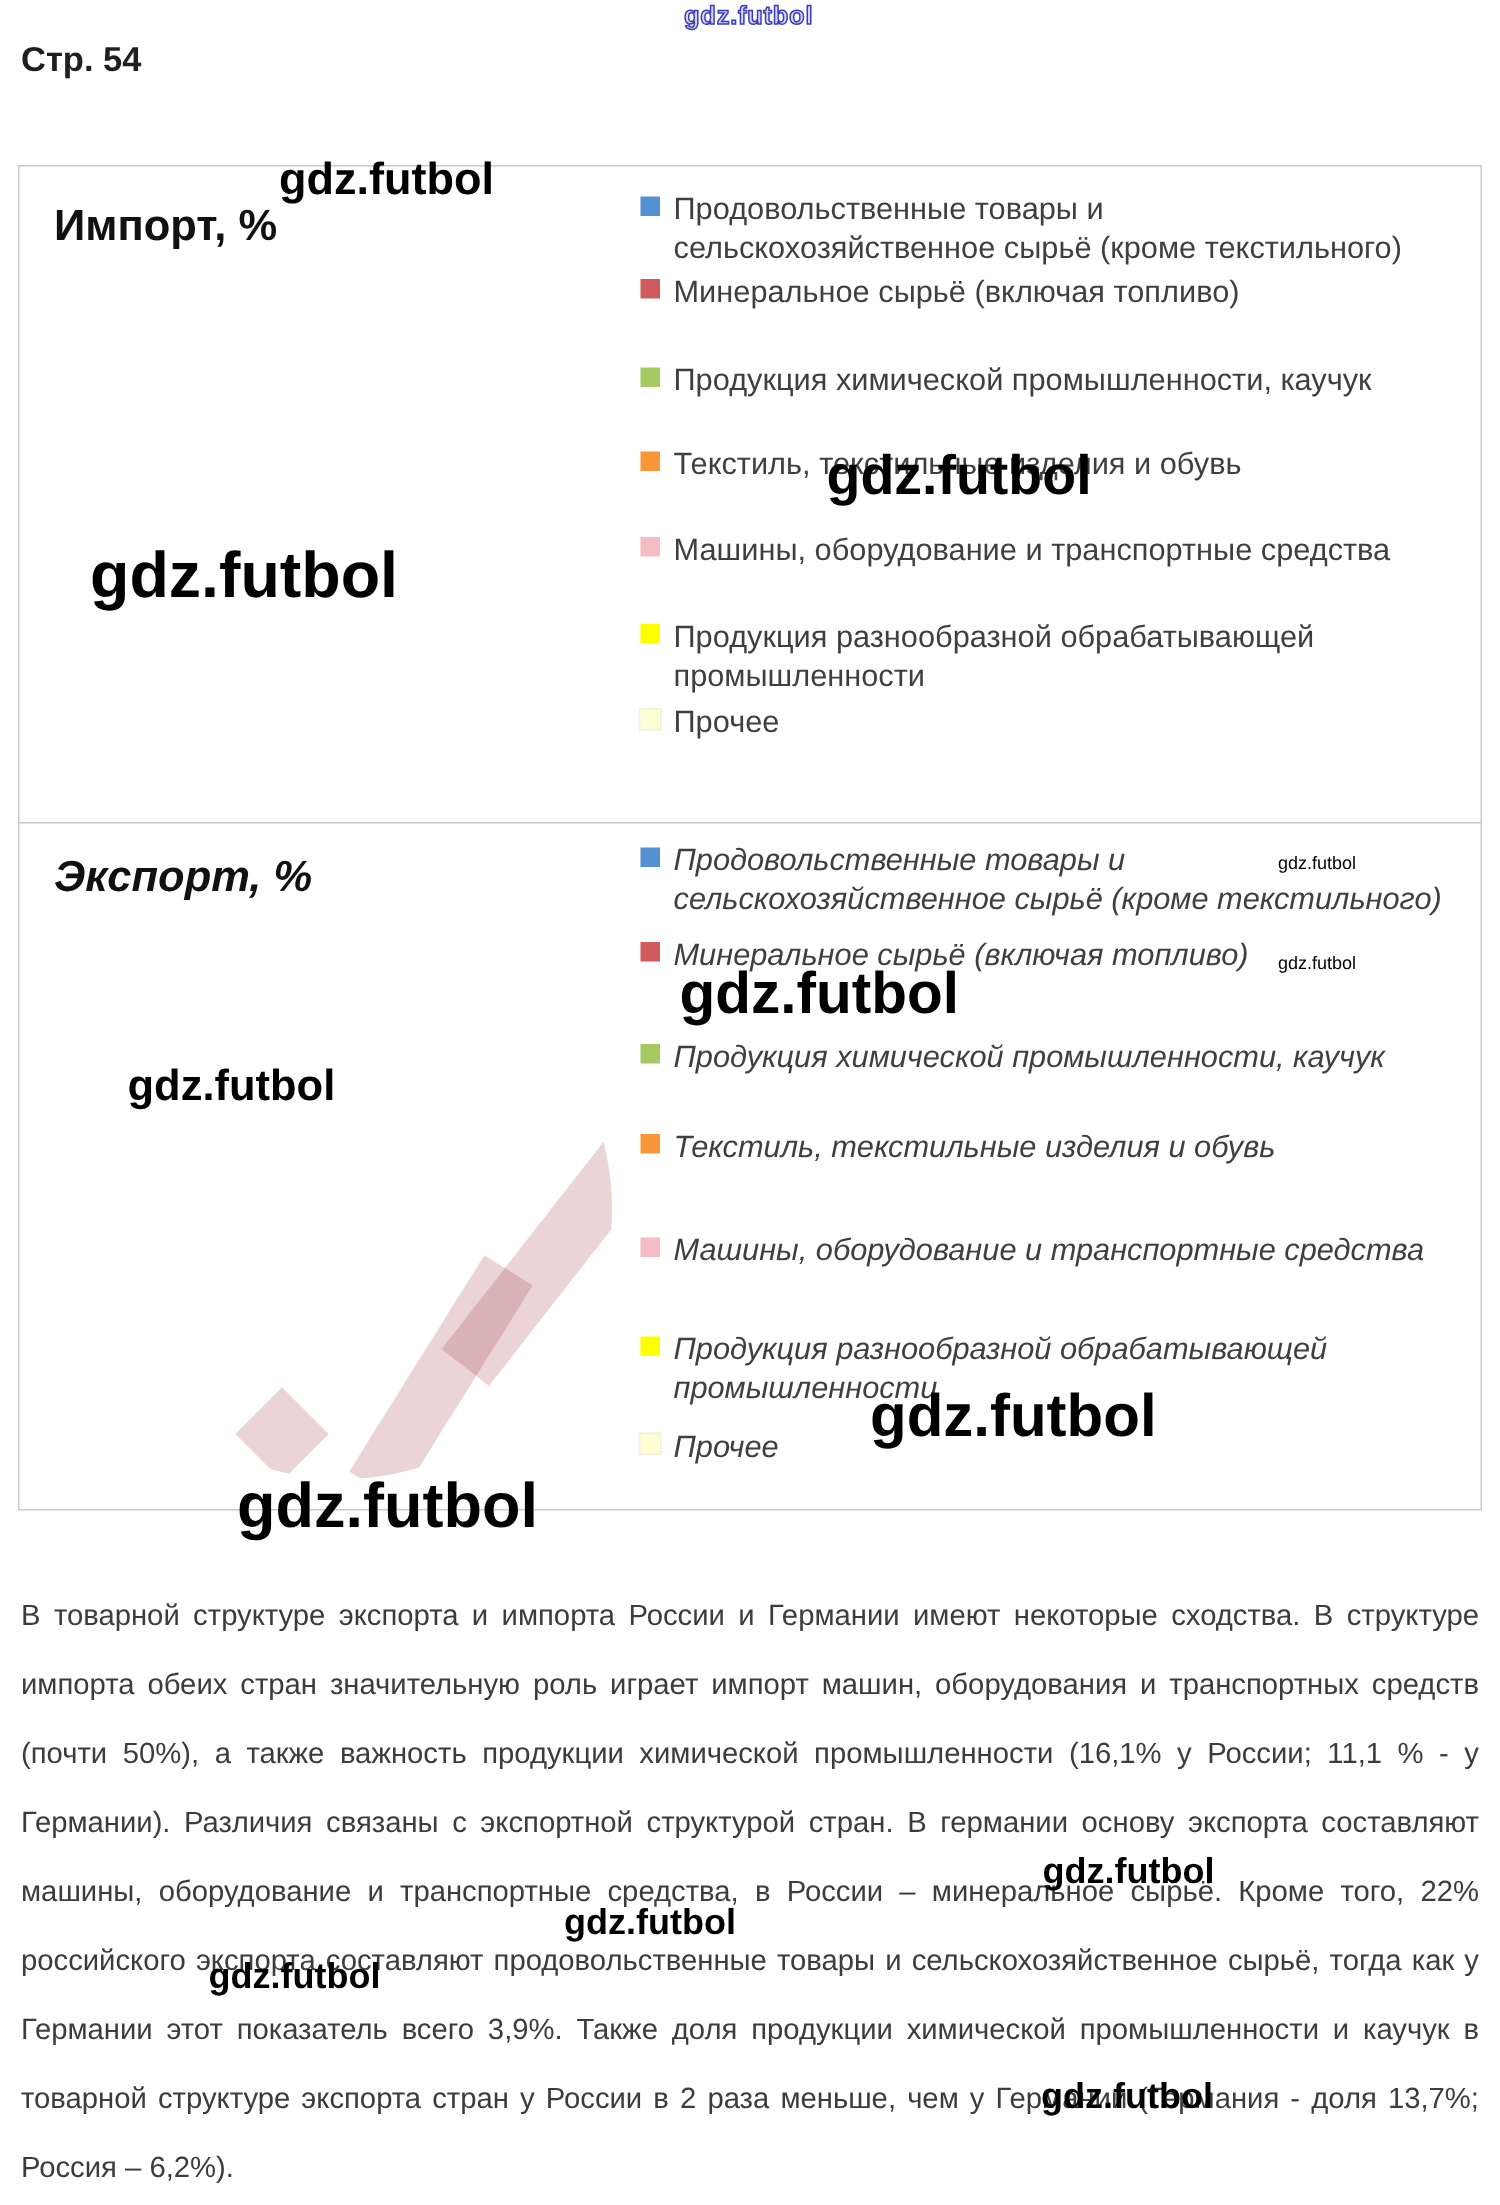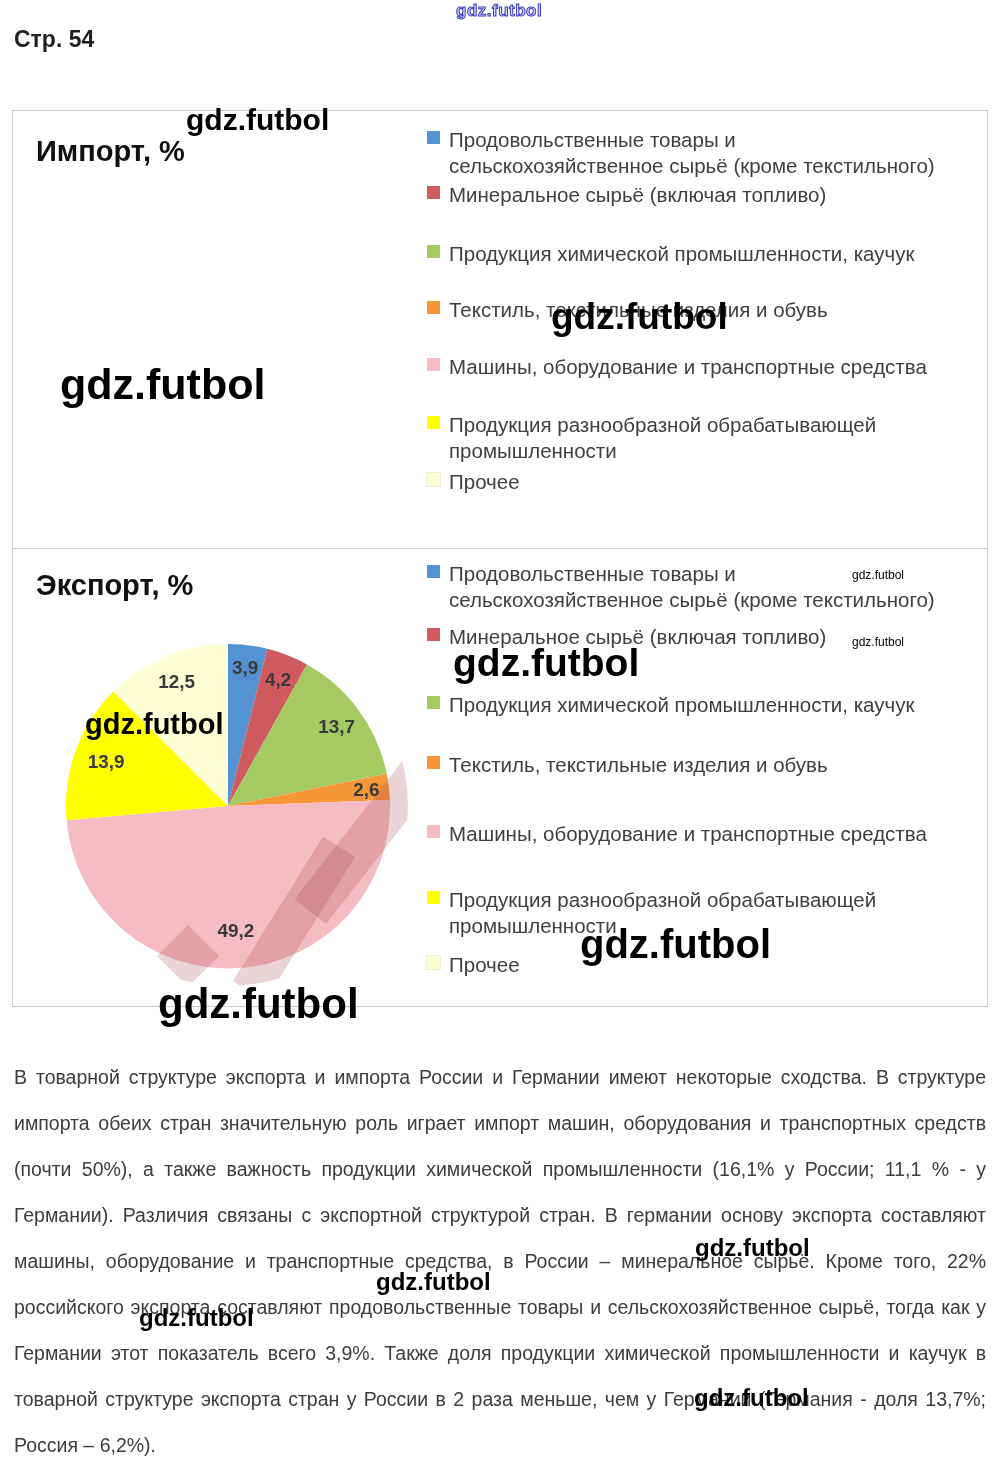--- a/index.html
+++ b/index.html
@@ -9,21 +9,21 @@
   }
   .page-header {
     position:absolute; left:14px; top:26px;
     font-size:23px; font-weight:bold; color:#1f1f1f;
   }
   .chart-box {
     position:absolute; left:12px; width:974px; height:457px;
     border:1px solid #c9c9c9; background:#fff;
   }
   .box-import { top:82px;margin-top:28px; }
-  .box-export { top:548px; }
+  .box-export { top:548px;font-style:italic; }
   .chart-title {
     position:absolute; left:23px; top:24px;
     font-size:29px; font-weight:bold; color:#111; margin:0;
   }
   .box-export .chart-title { top:20px; }
   .pie-wrap { position:absolute; width:360px; height:360px; }
   .box-import .pie-wrap { left:29px; top:79px; }
   .box-export .pie-wrap { left:35px; top:77px; }
   svg.pie { width:100%; height:100%; display:block; }
   .slice-label {
@@ -92,38 +92,20 @@
     <li><span class="sw" style="background: rgb(247, 151, 56);"></span><span>Текстиль, текстильные изделия и обувь</span></li>
     <li><span class="sw" style="background: rgb(245, 189, 195);"></span><span>Машины, оборудование и транспортные средства</span></li>
     <li><span class="sw" style="background: rgb(255, 255, 0);"></span><span>Продукция разнообразной обрабатывающей
 промышленности</span></li>
     <li><span class="sw" style="background: rgb(255, 255, 214); outline: rgb(240, 240, 218) solid 1px;"></span><span>Прочее</span></li>
   </ul>
 </section>
 
 <section class="chart-box box-export">
   <h2 class="chart-title">Экспорт, %</h2>
-  <div class="pie-wrap">
-    <svg class="pie" viewBox="0 0 400 400">
-        <path d="M200,200 L200.0,20.0 A180,180 0 0 1 243.7,25.4 Z" fill="#5391d3"></path>
-        <text x="218.9" y="53.4" text-anchor="middle" class="slice-label">3,9</text>
-        <path d="M200,200 L243.7,25.4 A180,180 0 0 1 287.7,42.8 Z" fill="#cf5b5e"></path>
-        <text x="255.7" y="66.4" text-anchor="middle" class="slice-label">4,2</text>
-        <path d="M200,200 L287.7,42.8 A180,180 0 0 1 376.4,164.1 Z" fill="#a6ca62"></path>
-        <text x="320.6" y="118.8" text-anchor="middle" class="slice-label">13,7</text>
-        <path d="M200,200 L376.4,164.1 A180,180 0 0 1 379.9,193.2 Z" fill="#f79738"></path>
-        <text x="353.7" y="188.6" text-anchor="middle" class="slice-label">2,6</text>
-        <path d="M200,200 L379.9,193.2 A180,180 0 0 1 20.7,215.8 Z" fill="#f5bdc3"></path>
-        <text x="208.7" y="345.3" text-anchor="middle" class="slice-label">49,2</text>
-        <path d="M200,200 L20.7,215.8 A180,180 0 0 1 72.7,72.7 Z" fill="#ffff00"></path>
-        <text x="64.7" y="157.8" text-anchor="middle" class="slice-label">13,9</text>
-        <path d="M200,200 L72.7,72.7 A180,180 0 0 1 200.0,20.0 Z" fill="#ffffd6"></path>
-        <text x="142.8" y="69.0" text-anchor="middle" class="slice-label">12,5</text>
-      </svg>
-  </div>
   <div class="pie-overlay">
     <div class="stripe s1"></div>
     <div class="stripe s2"></div>
     <div class="stripe s3"></div>
   </div>
   <ul class="legend">
     <li><span class="sw" style="background: rgb(83, 145, 211);"></span><span>Продовольственные товары и
 сельскохозяйственное сырьё (кроме текстильного)</span></li>
     <li><span class="sw" style="background: rgb(207, 91, 94);"></span><span>Минеральное сырьё (включая топливо)</span></li>
     <li><span class="sw" style="background: rgb(166, 202, 98);"></span><span>Продукция химической промышленности, каучук</span></li>

